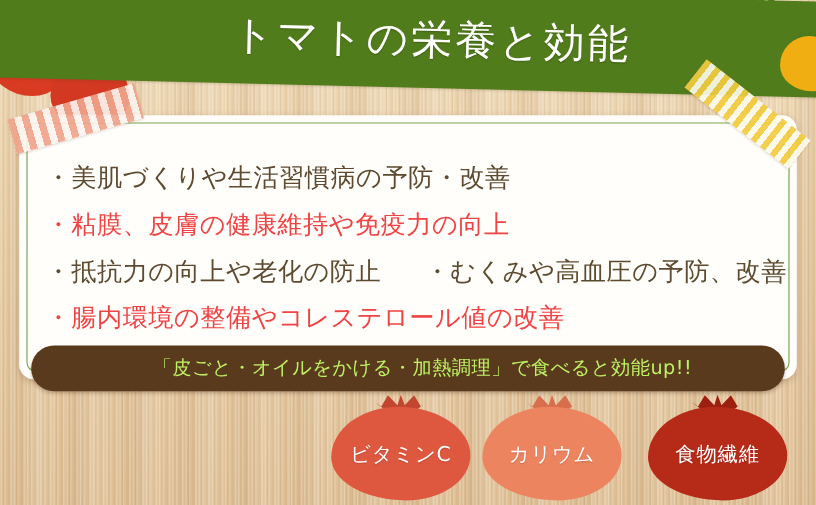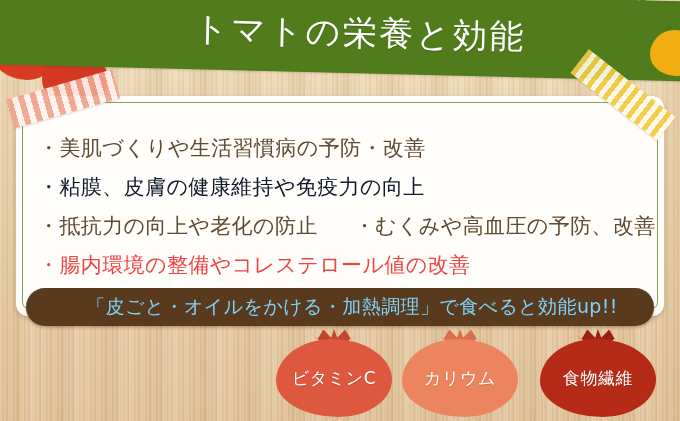--- a/index.html
+++ b/index.html
@@ -138,22 +138,22 @@
   #pill {
     position:absolute;
     left:26px; top:288px;
     width:628px; height:38px;
     background:#5a3a1d;
     border-radius:19px;
     display:flex; align-items:center; justify-content:center;
     box-shadow:0 2px 3px rgba(80,50,25,0.30);
   }
   #pill-text {
-    color:#7dd3fc;
-    font-size:19px;
+    color:#bef264;
+    font-size:16px;
     letter-spacing:0.4px;
     white-space:nowrap;
     margin-left:24px;
   }
 
   
   #badges {
     position:absolute;
     left:0; top:331px;
     width:680px; height:90px;
@@ -214,21 +214,21 @@
 
   <div class="tomato-deco" id="tom-tr-2">
     <div class="leaf"></div>
     <div class="body"></div>
   </div>
 
   <div id="card">
     <div id="card-inner" style="border-color: rgb(123, 166, 77);"></div>
     <div id="card-lines">
       <div class="note-line" style="color: rgb(93, 74, 48);">・美肌づくりや生活習慣病の予防・改善</div>
-      <div class="note-line" style="color: #0f172a;">・粘膜、皮膚の健康維持や免疫力の向上</div>
+      <div class="note-line" style="color: #ef4444;">・粘膜、皮膚の健康維持や免疫力の向上</div>
       <div class="note-line two-col" style="color: rgb(93, 74, 48);">
         <span style="color: rgb(93, 74, 48);">・抵抗力の向上や老化の防止</span>
         <span style="color: rgb(93, 74, 48); text-align: right;">・むくみや高血圧の予防、改善</span>
       </div>
       <div class="note-line" style="color: #ef4444;">・腸内環境の整備やコレステロール値の改善</div>
     </div>
   </div>
 
   <div class="tape" id="tape-left"></div>
   <div class="tape" id="tape-right"></div>

